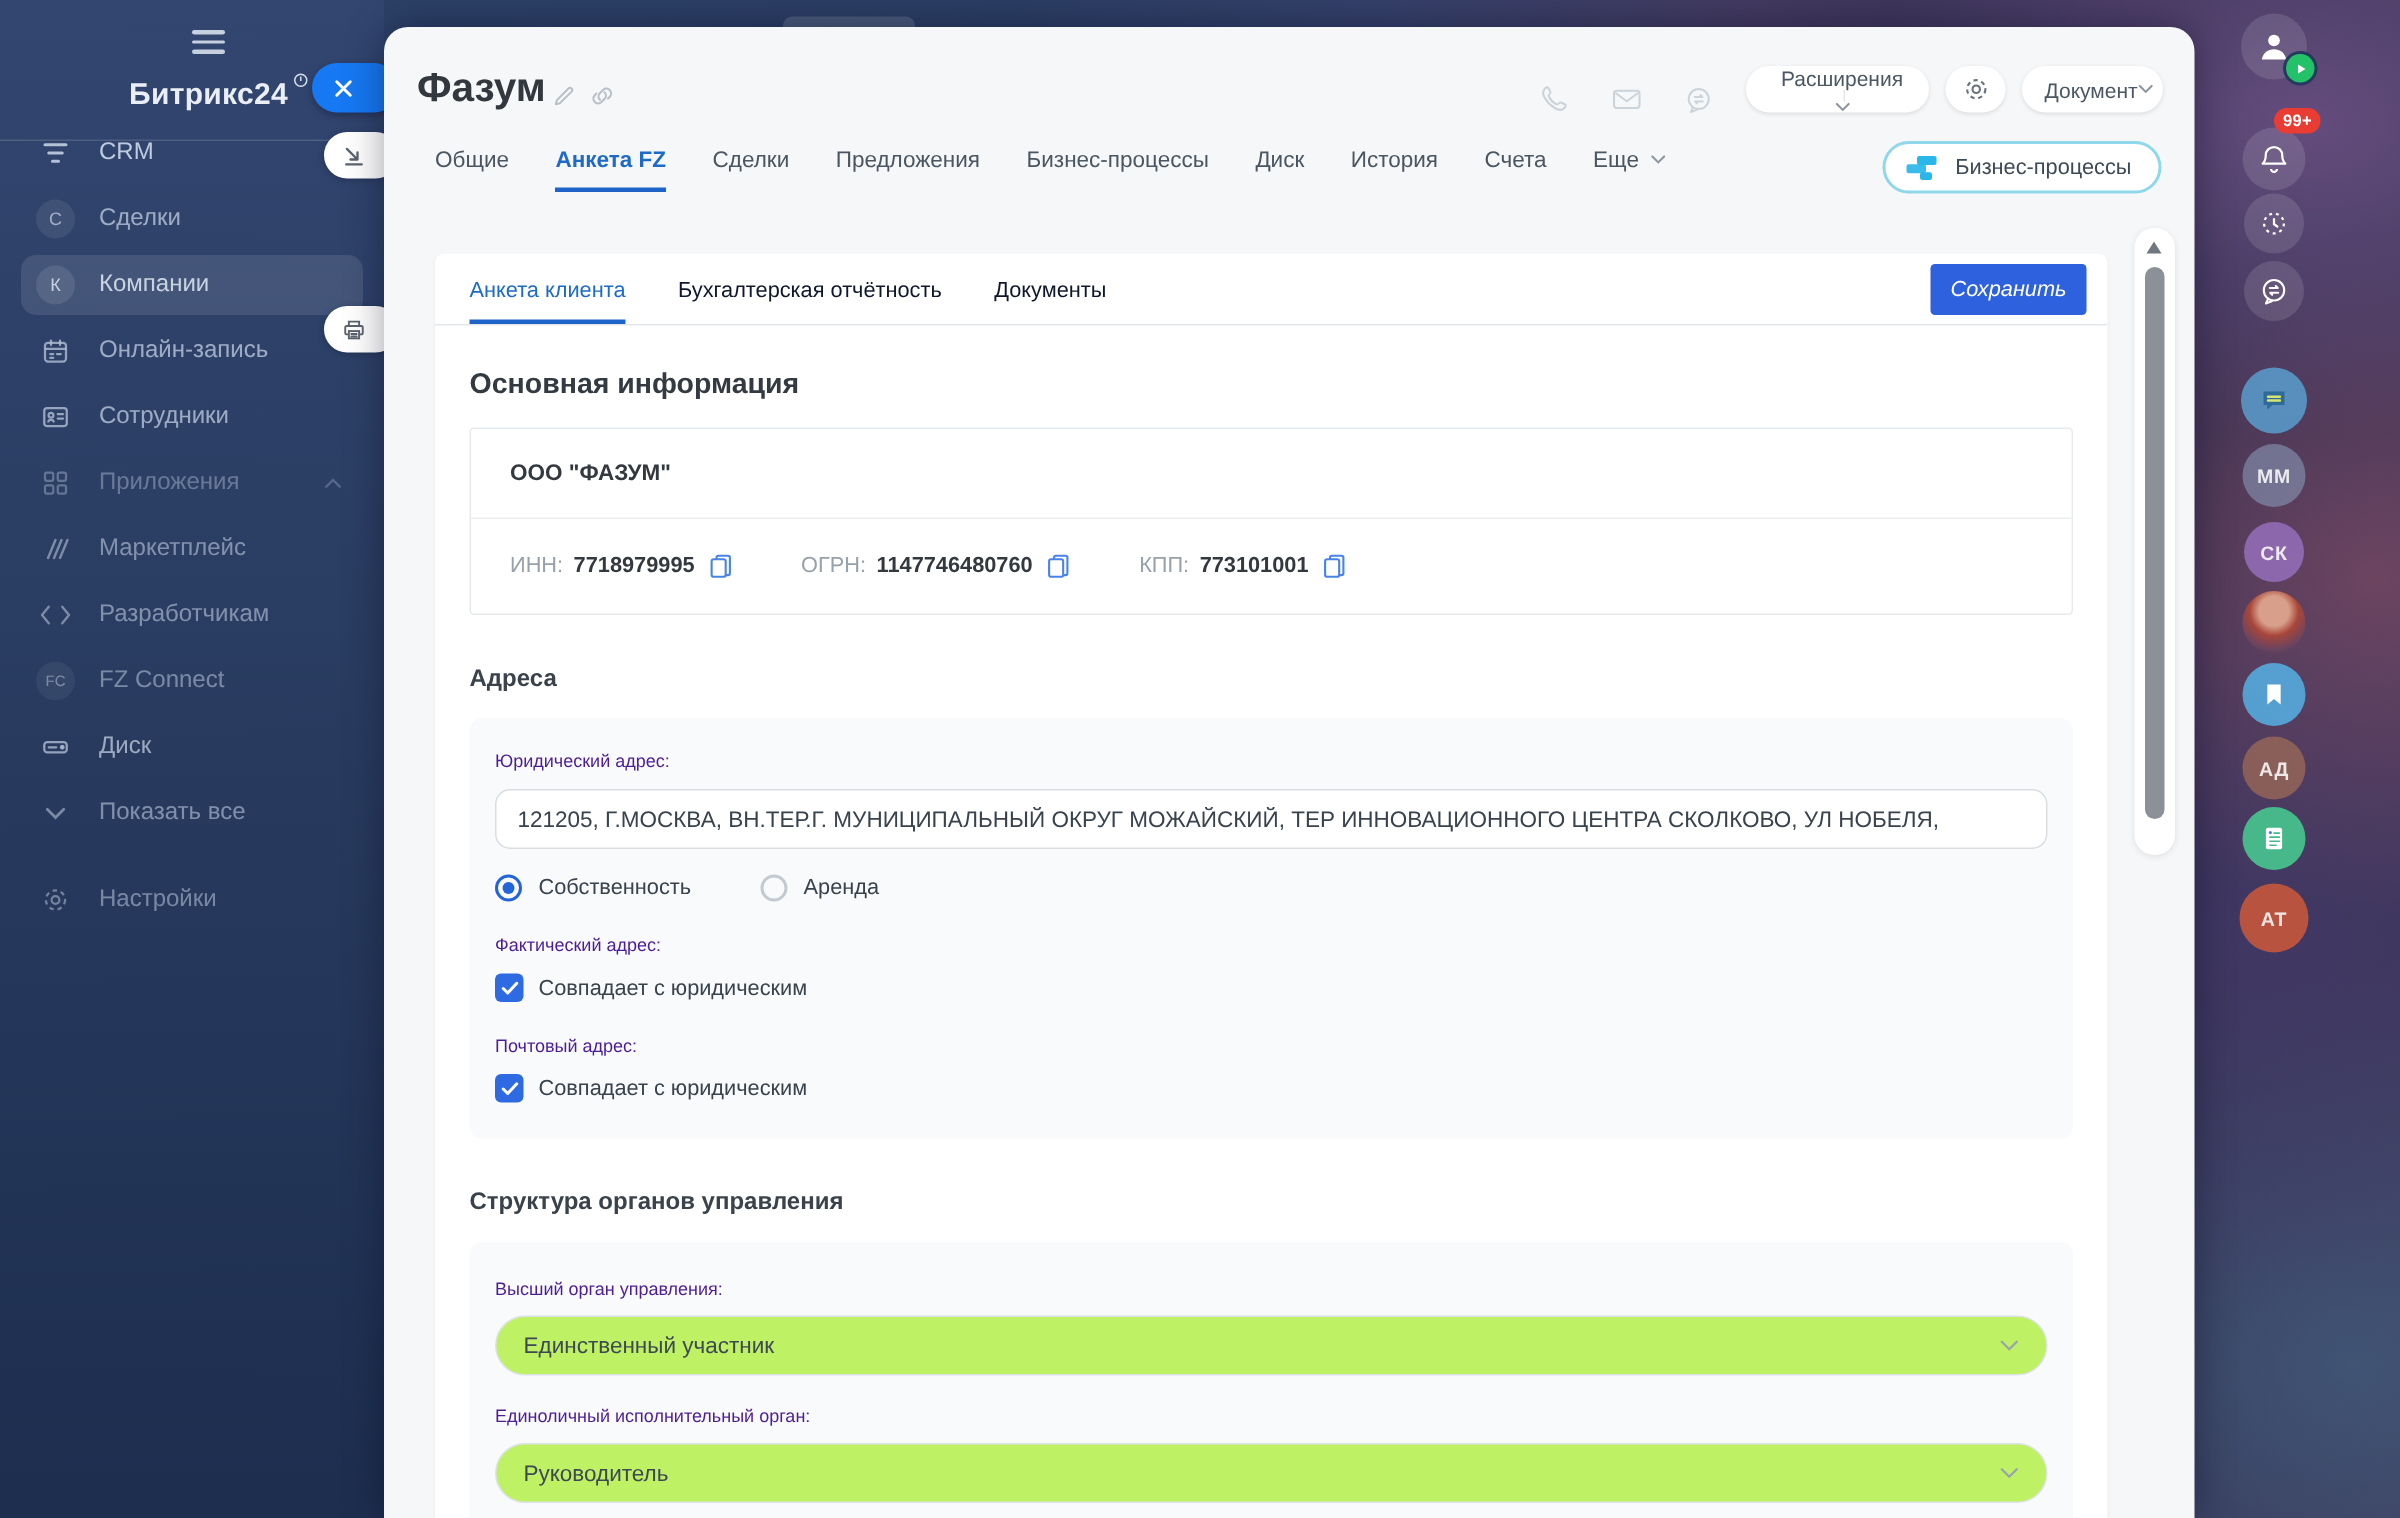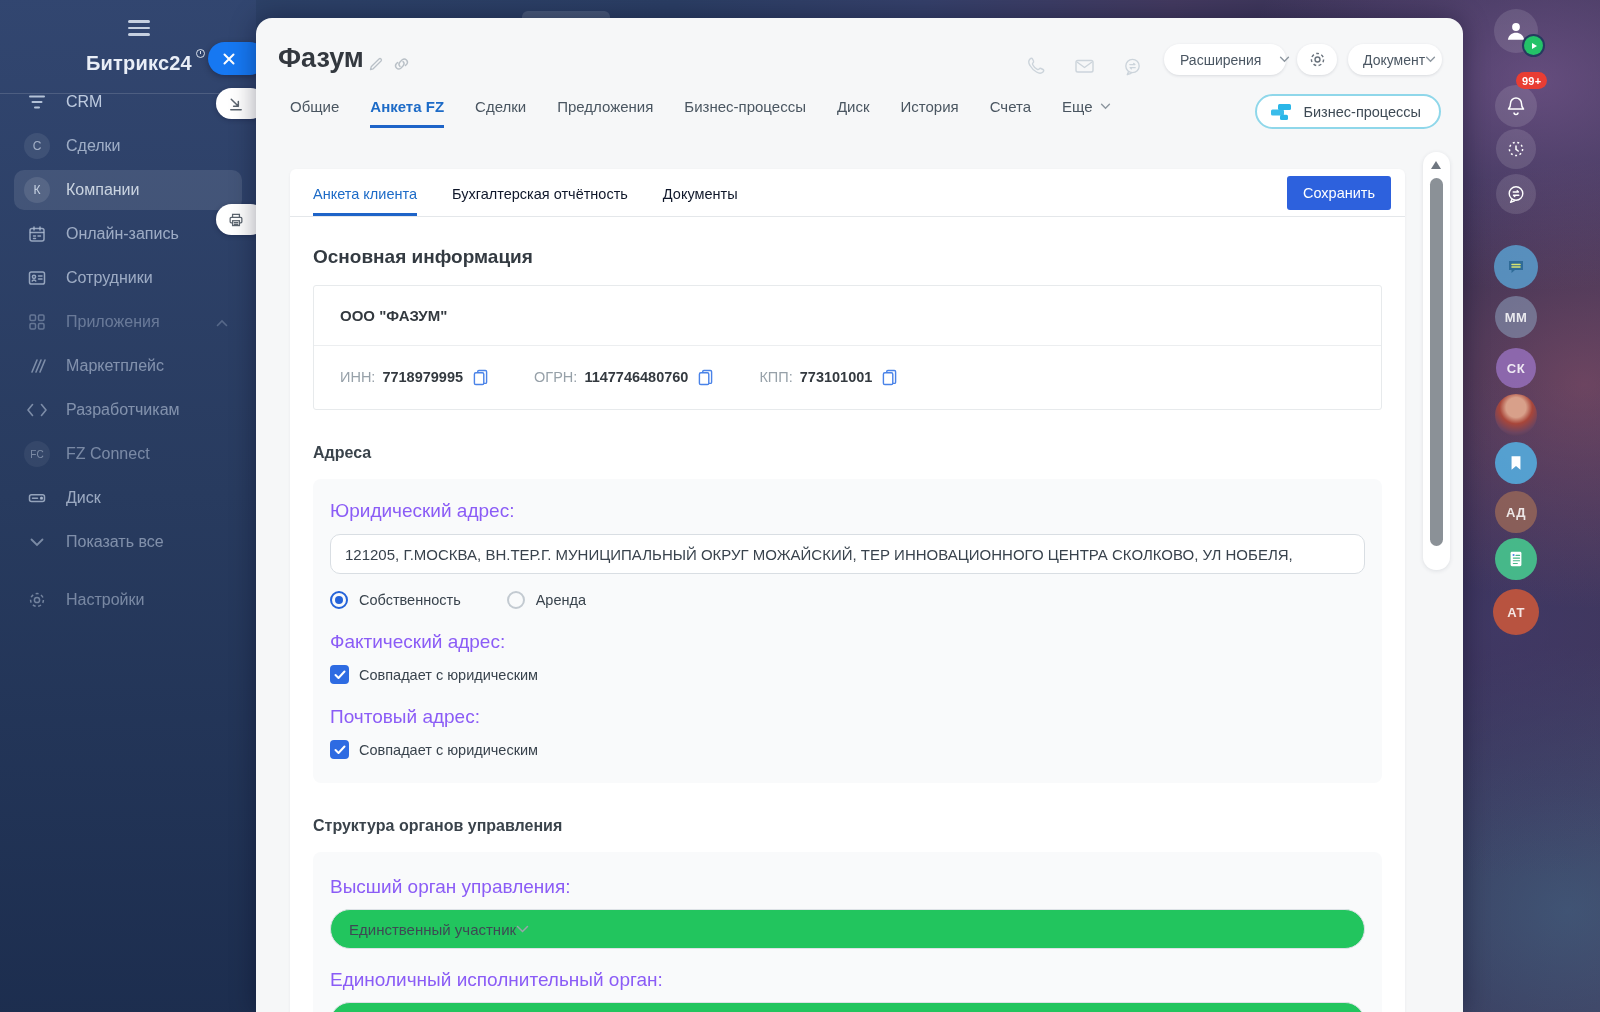--- a/index.html
+++ b/index.html
@@ -56,21 +56,21 @@
   .p-title { position:absolute; left:22px; top:25px; font-size:27px; font-weight:600; color:#33383f; }
   .t-ico { position:absolute; top:38px; color:#b9c0c7; cursor:pointer; }
   .t-pencil { left:112px; } .t-link { left:136px; }
 
   .hdr-fade-ico { position:absolute; top:30px; width:36px; height:36px; display:flex; align-items:center;
     justify-content:center; color:#ccd4db; cursor:pointer; }
   .ico-phone { left:762px; } .ico-mail { left:810px; } .ico-chat { left:858px; }
 
   .hdr-btn { position:absolute; top:26px; height:31px; background:#fff; border-radius:16px;
     box-shadow:0 1px 3px rgba(40,50,70,.14); display:flex; align-items:center; color:#4b5763; font-size:14px; cursor:pointer; }
-  .btn-ext { left:908px; width:122px; padding:0 10px 0 16px; justify-content:space-between; }
+  .btn-ext { left:908px; width:122px; padding:0 10px 0 16px; justify-content:space-between;flex-direction:column; }
   .btn-ext .sep { width:1px; height:17px; background:#e3e7ea; margin:0 8px 0 10px; }
   .btn-gear { left:1041px; width:40px; justify-content:center; color:#6a737d; }
   .btn-doc { left:1092px; width:94px; padding:0 12px 0 15px; justify-content:space-between; }
   .chev { color:#8d969f; display:flex; }
 
   .tabs { position:absolute; left:34px; top:80px; display:flex; gap:31px; align-items:flex-end; }
   .tab { font-size:15px; color:#4a5661; padding-bottom:13px; cursor:pointer; white-space:nowrap; display:flex; gap:7px; align-items:center; }
   .tab.active { color:#1d6bc7; font-weight:600; border-bottom:3px solid #1e64c8; padding-bottom:10px; }
 
   .bp-btn { position:absolute; right:22px; top:76px; height:35px; border:2px solid #8fd7ea; background:#fff;
@@ -79,51 +79,51 @@
 
   
   .card { position:absolute; left:34px; top:151px; width:1115px; height:857px; background:#fff;
     border-radius:6px 6px 0 0; box-shadow:0 1px 3px rgba(30,40,60,.06); overflow:hidden; }
 
   .inner-tabs { position:relative; height:48px; border-bottom:1px solid #e4e7ea; display:flex; gap:35px;
     align-items:flex-end; padding:0 23px; }
   .itab { font-size:14.5px; color:#0f172a; padding-bottom:14px; cursor:pointer; }
   .itab.active { color:#1d6bc7; border-bottom:3px solid #1e64c8; padding-bottom:11px; }
   .save-btn { position:absolute; right:14px; top:7px; width:104px; height:34px; background:#2d61dd; color:#fff;
-    border:none; border-radius:3px; font-size:14.5px; font-family:inherit; cursor:pointer; }
+    border:none; border-radius:3px; font-size:14.5px; font-family:inherit; cursor:pointer;font-style:italic; }
 
   .card-body { padding:0 23px; }
   .h-main { margin-top:29px; font-size:19px; font-weight:600; color:#333a41; }
   .info-card { margin-top:17px; border:1px solid #e7eaec; border-radius:3px; background:#fff; }
   .info-row1 { padding:21px 26px; font-size:15px; font-weight:700; color:#33393f; }
   .info-row2 { border-top:1px solid #eceef0; padding:23px 26px; display:flex; gap:46px; align-items:center; }
   .meta { display:flex; gap:7px; font-size:14.5px; }
   .meta-label { color:#97a1a9; }
   .meta-value { color:#33393f; font-weight:700; }
   .copy-ico { color:#4a83e8; display:flex; margin-left:3px; cursor:pointer; }
 
   .h-sec { margin-top:34px; font-size:16px; color:#3a434b; }
   .group-card { margin-top:17px; background:#f9fafb; border-radius:8px; padding:21px 17px 24px; }
-  .f-label { font-size:19px; color:#8b5cf6; }
+  .f-label { font-size:12px; color:#4c1d95; }
   .text-input { margin-top:12px; width:100%; height:40px; border:1px solid #d9dee3; border-radius:10px;
     background:#fff; padding:0 14px; font-size:15px; color:#39434d; font-family:inherit; }
   .radio-row { margin-top:17px; display:flex; gap:46px; align-items:center; }
   .radio-opt { display:flex; gap:11px; align-items:center; font-size:14.5px; color:#39434d; cursor:pointer; }
   .radio { width:18px; height:18px; border-radius:50%; flex:none; position:relative; }
   .radio.on { border:2px solid #2563d9; }
   .radio.on::after { content:""; position:absolute; left:3px; top:3px; width:8px; height:8px; border-radius:50%; background:#2563d9; }
   .radio.off { border:2px solid #c3cad1; }
   .cb-label { margin-top:22px; }
   .cb-row { margin-top:12px; display:flex; gap:10px; align-items:center; font-size:14.5px; color:#39434d; cursor:pointer; }
   .checkbox { width:19px; height:19px; border-radius:4px; background:#2e6be2; display:flex; align-items:center;
     justify-content:center; flex:none; }
 
   .mgmt-card { margin-top:17px; background:#f9fafb; border-radius:8px; padding:24px 17px 24px; }
-  .select { margin-top:11px; height:40px; border:1px solid #dde2e6; border-radius:20px; background:#22c55e;
-    display:flex; align-items:center; justify-content:flex-start; padding:0 18px; font-size:15px;
+  .select { margin-top:11px; height:40px; border:1px solid #dde2e6; border-radius:20px; background:#bef264;
+    display:flex; align-items:center; justify-content:space-between; padding:0 18px; font-size:15px;
     color:#3e4954; cursor:pointer; }
   .select .chev { color:#9aa3ab; }
   .mt20 { margin-top:20px; }
 
   
   .scroll-track { position:absolute; right:13px; top:134px; width:27px; height:418px; background:#fff;
     border-radius:13px; box-shadow:0 1px 4px rgba(40,50,70,.12); }
   .scroll-up { position:absolute; left:8px; top:9px; width:0; height:0; border-left:5.5px solid transparent;
     border-right:5.5px solid transparent; border-bottom:8px solid #6f7680; cursor:pointer; }
   .scroll-thumb { position:absolute; left:7px; top:26px; width:13px; height:368px; background:#8b9197;

